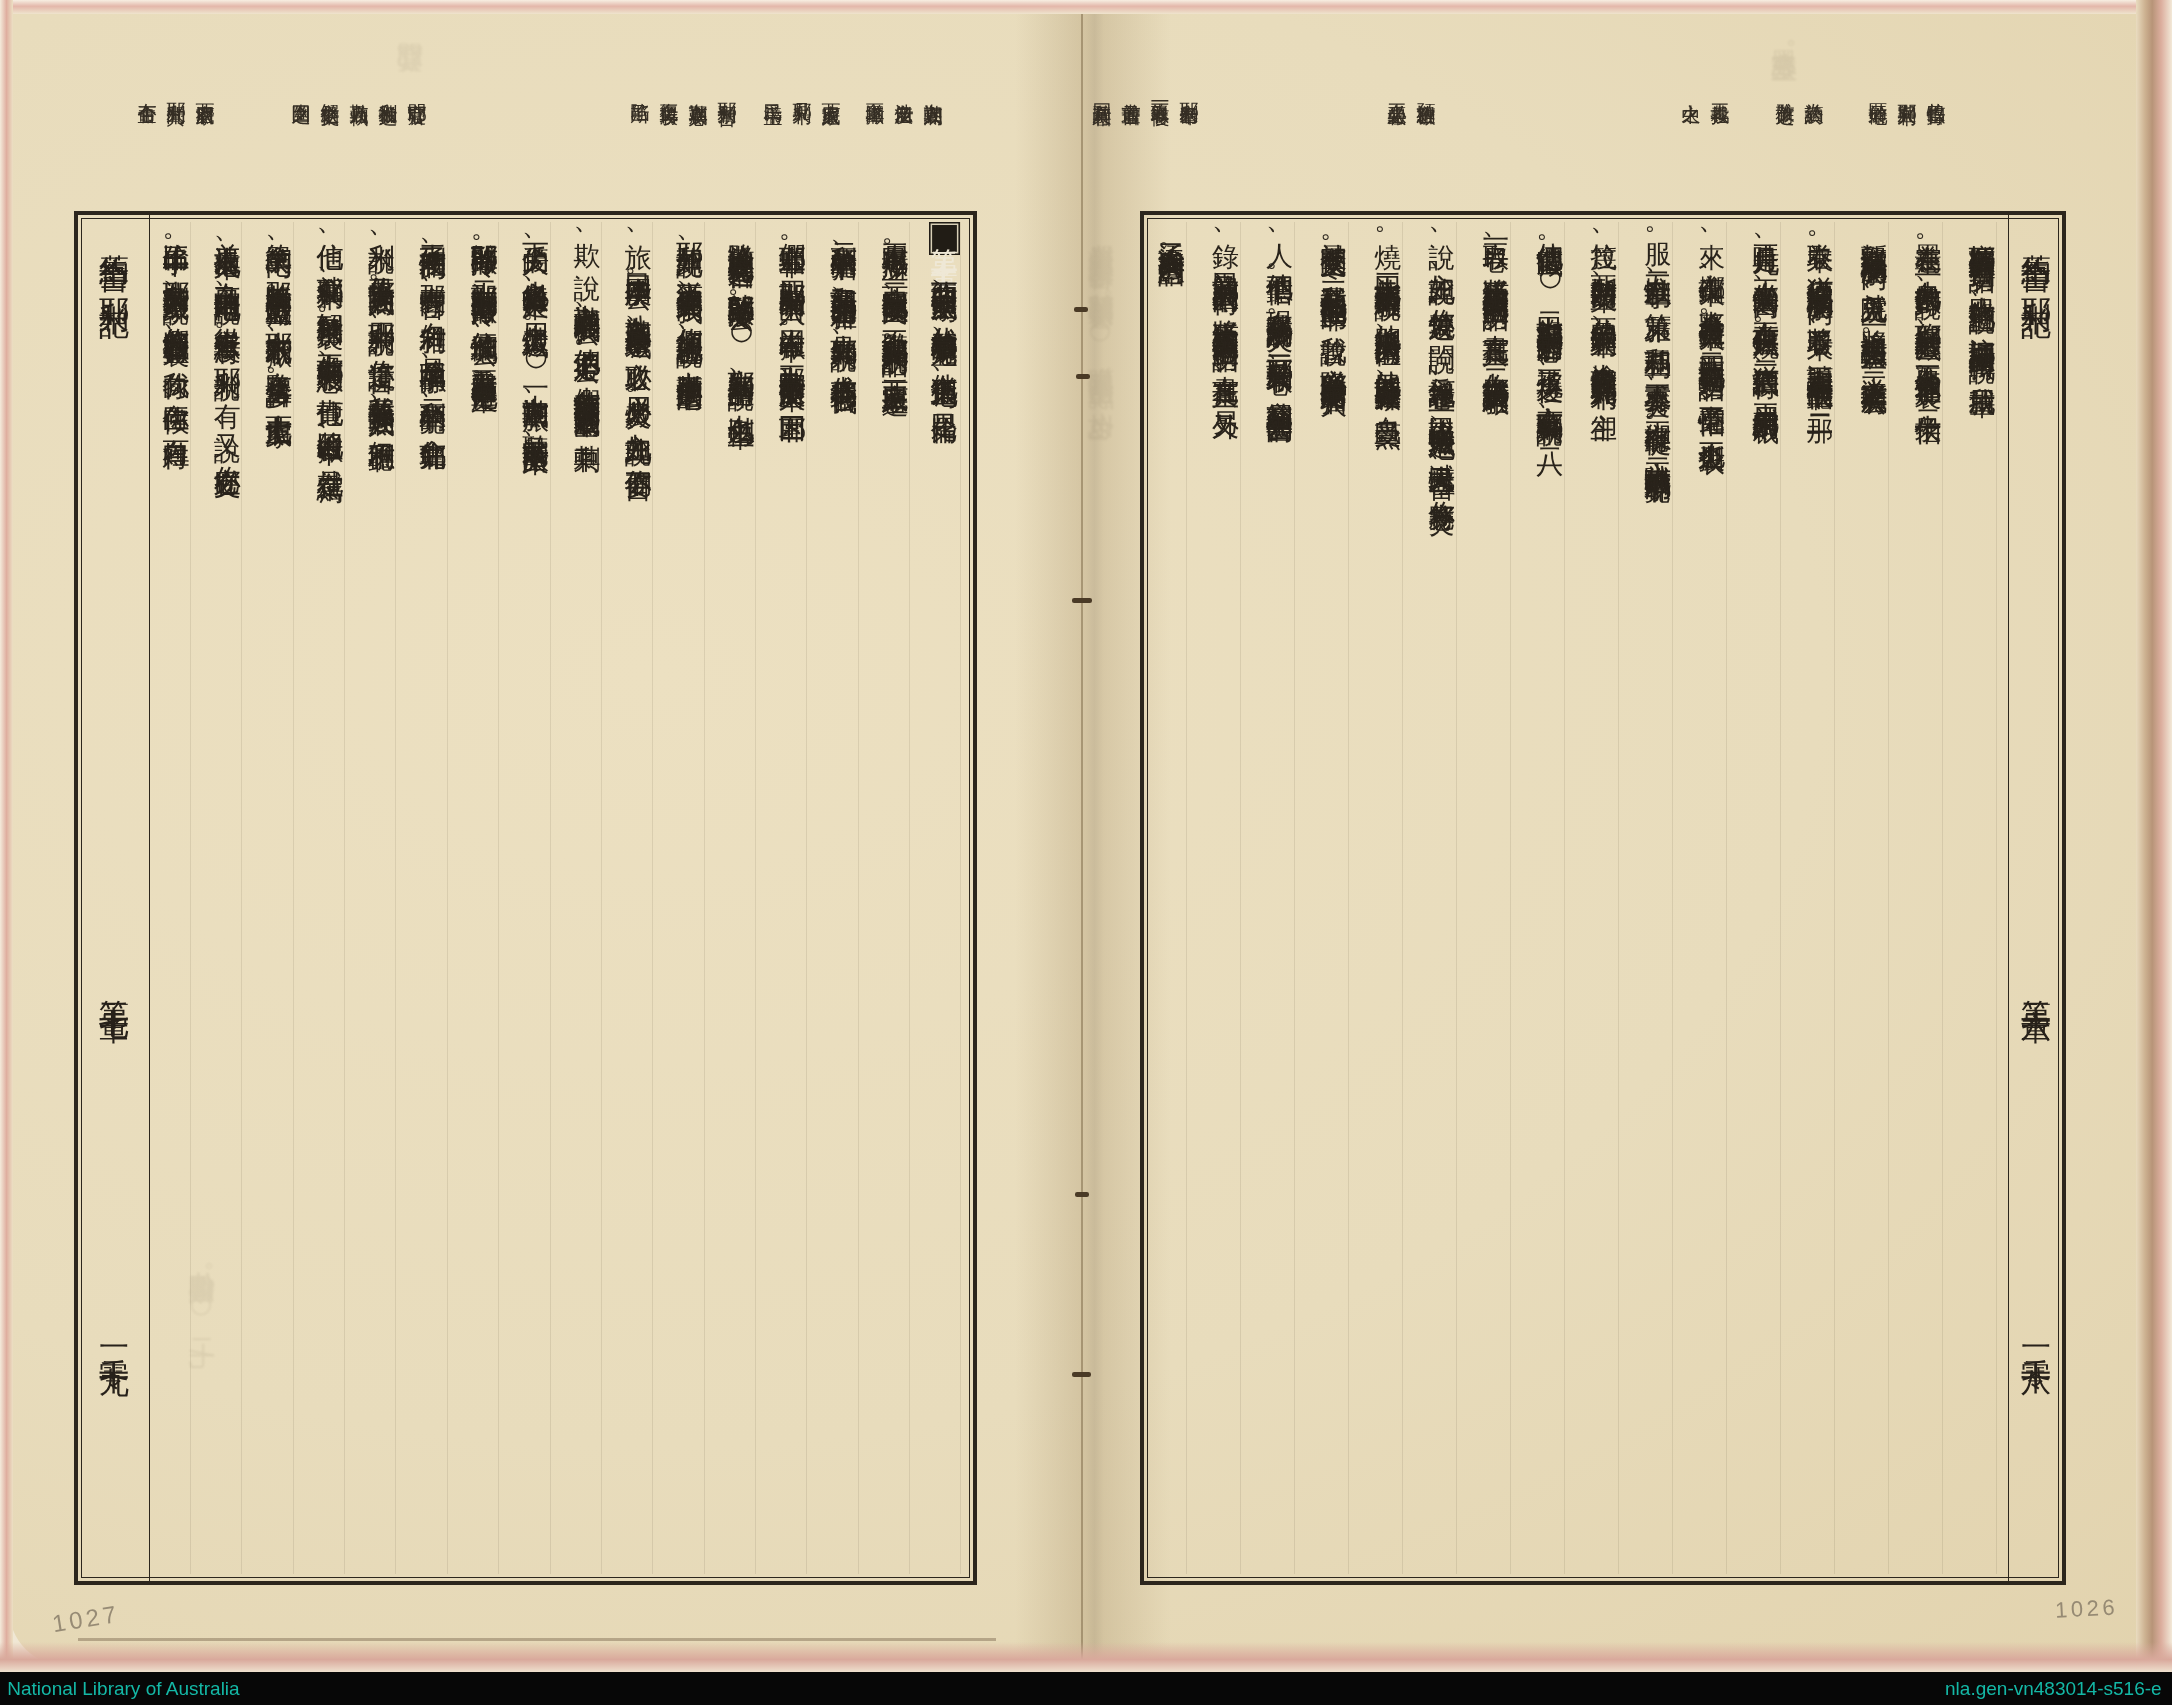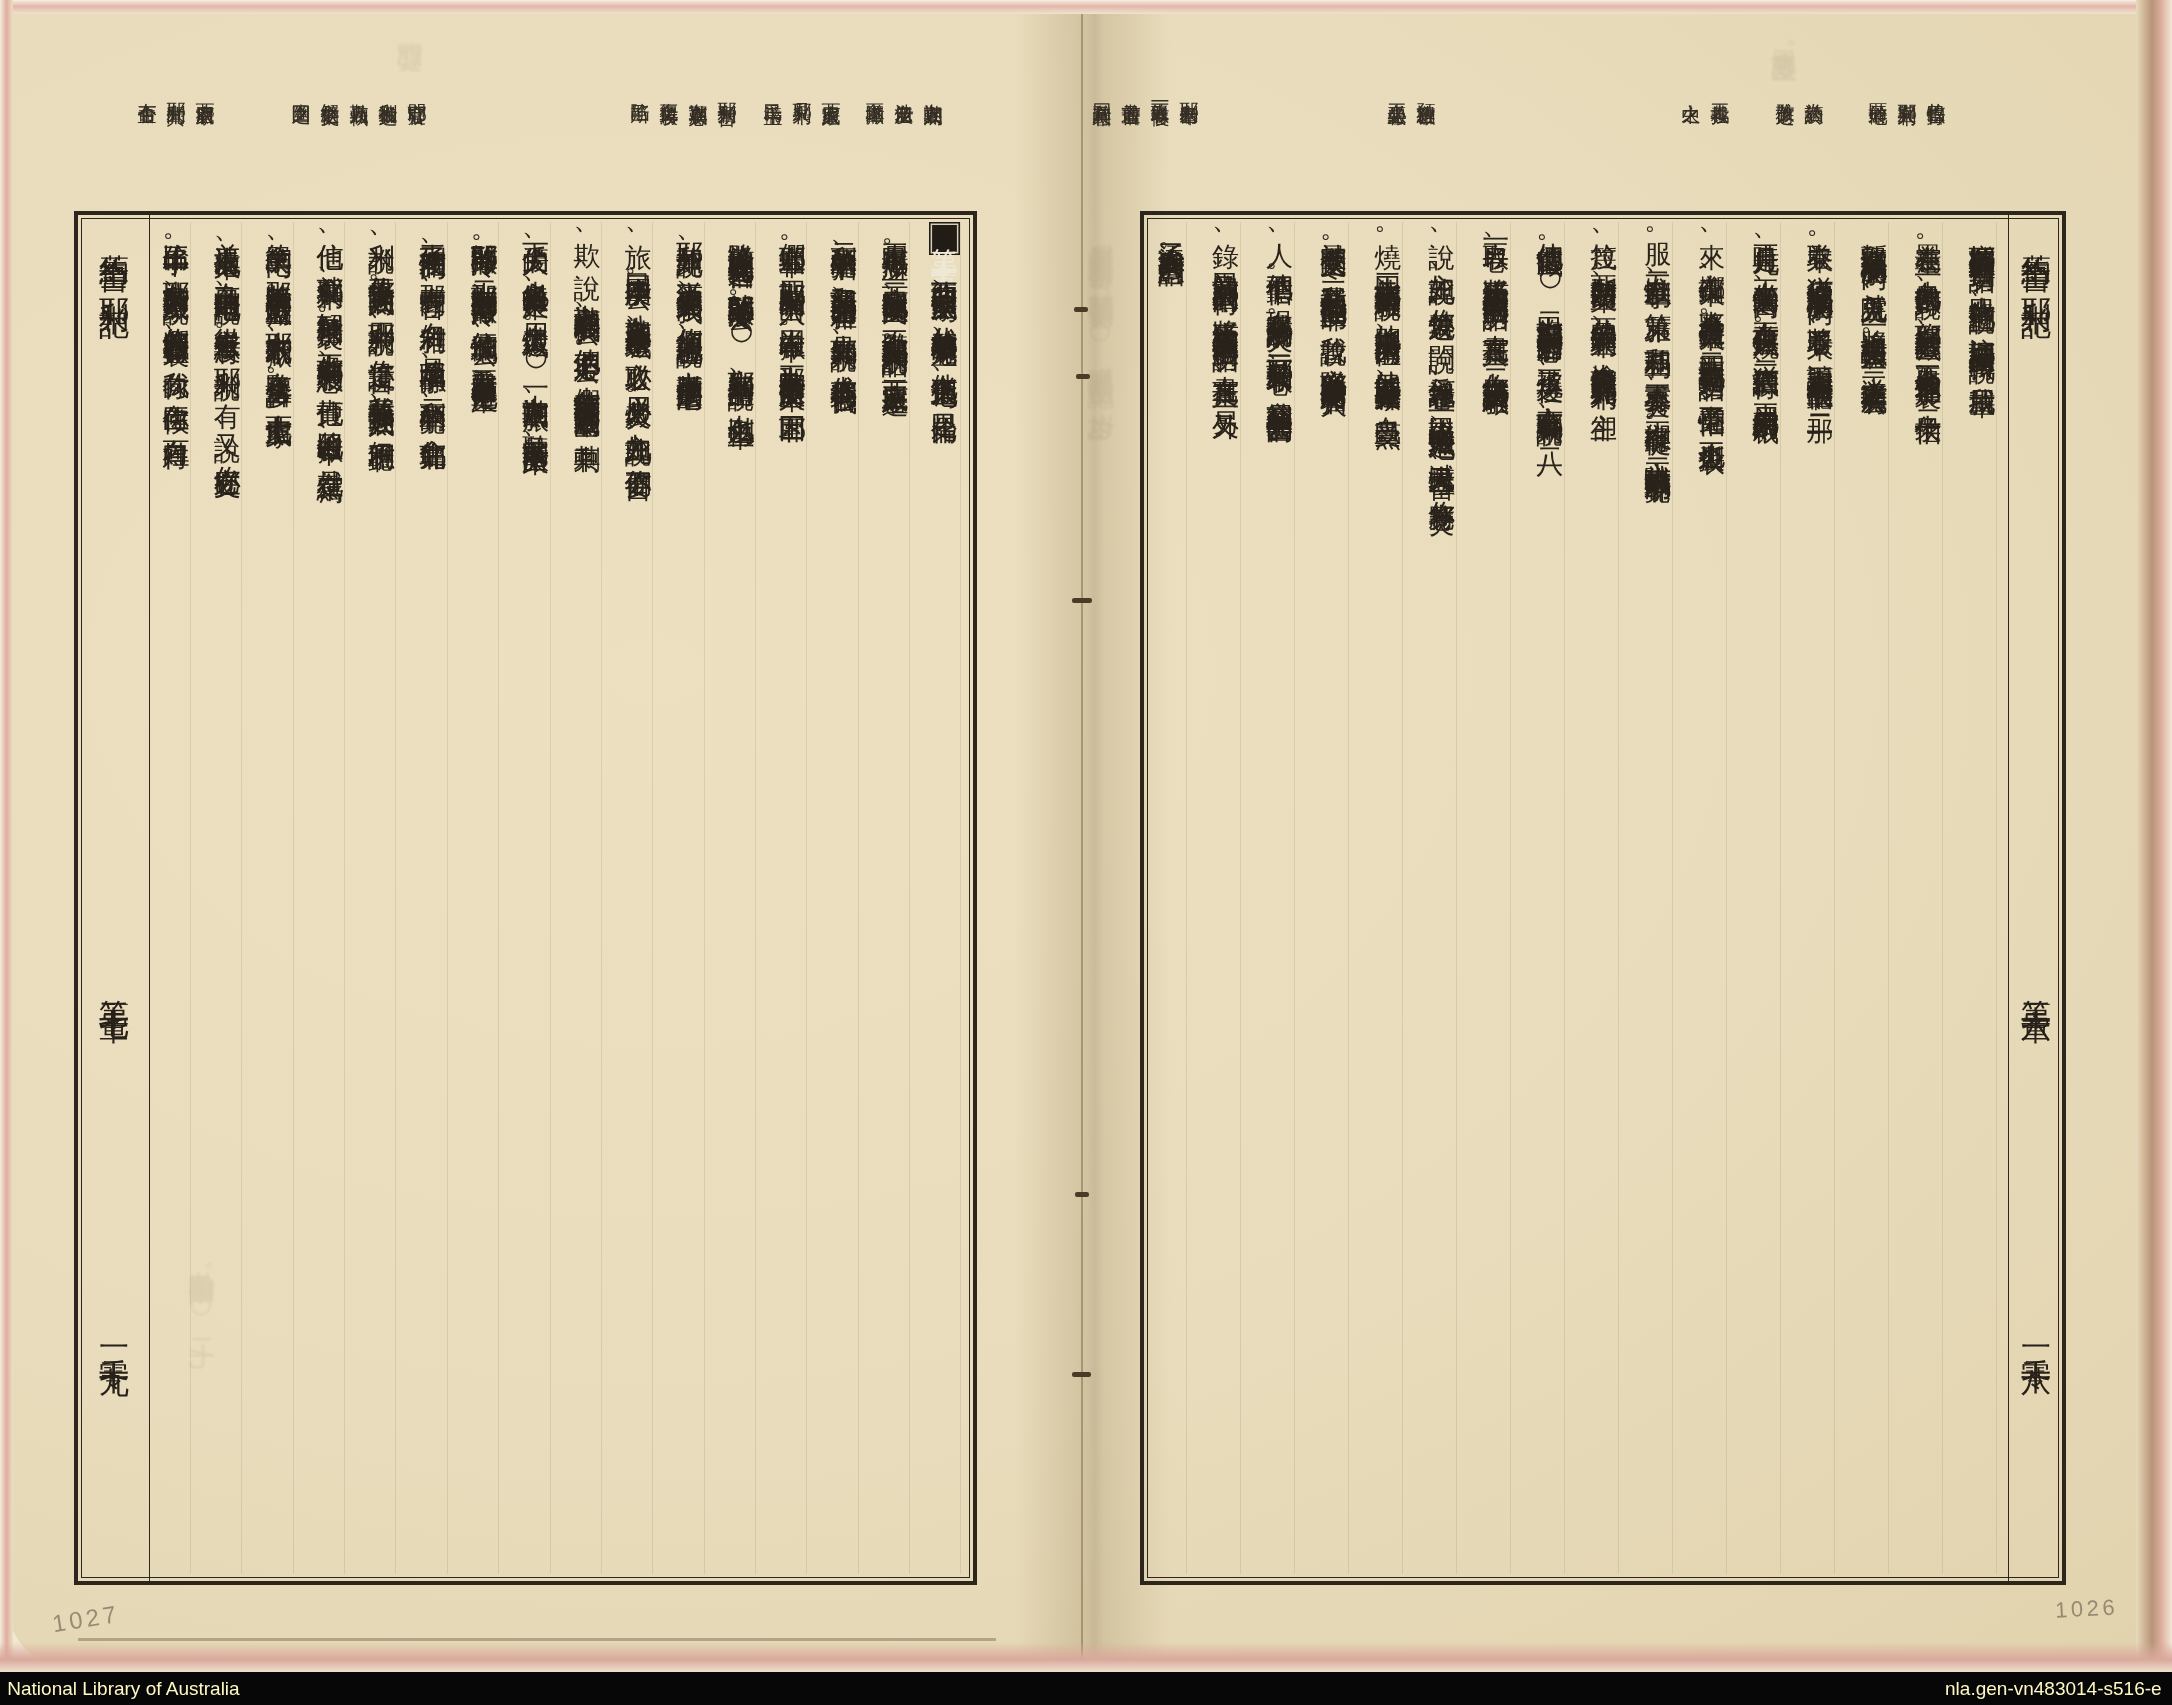--- a/index.html
+++ b/index.html
@@ -56,21 +56,21 @@
   .bleed{position:absolute;writing-mode:vertical-rl;text-orientation:upright;
     color:#6d6048;opacity:.13;filter:blur(0.8px);transform:scaleX(-1);
     font-size:26px;line-height:1;letter-spacing:1.6px;pointer-events:none;}
   
   .hand{position:absolute;color:#7d7260;font-family:"Liberation Sans",sans-serif;
     letter-spacing:3.6px;opacity:.75;}
   .hand-left{left:52px;top:1605px;font-size:24px;transform:rotate(-9deg);}
   .hand-right{left:2055px;top:1596px;font-size:22px;transform:rotate(-3deg);}
   
   .footer{position:absolute;left:0;bottom:0;width:2172px;height:33px;background:#070707;
-    color:#fef9c3;font-family:"Liberation Sans",sans-serif;font-size:19px;}
+    color:#14b8a6;font-family:"Liberation Sans",sans-serif;font-size:19px;}
   .footer .lib{position:absolute;left:7.3px;top:50%;transform:translateY(-50%);}
   .footer .id{position:absolute;right:10.4px;top:50%;transform:translateY(-50%);text-align:center;}
   .shadowline{position:absolute;height:2.6px;background:rgba(90,70,45,.35);}
 </style>
 </head>
 <body>
 
 <div class="sheet">
   <div class="gutter"></div>
   <div class="crease"></div>

